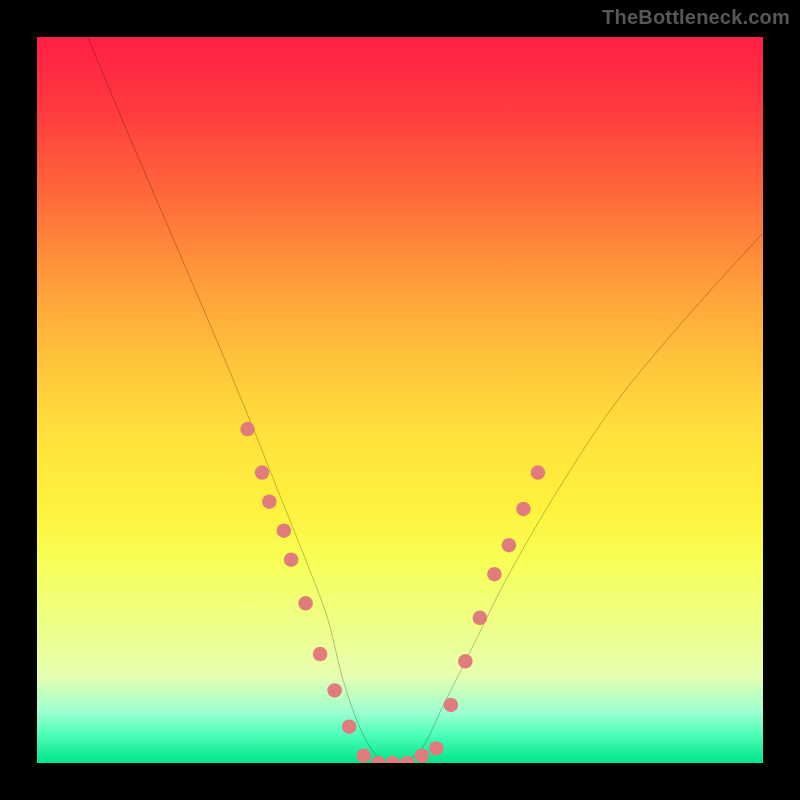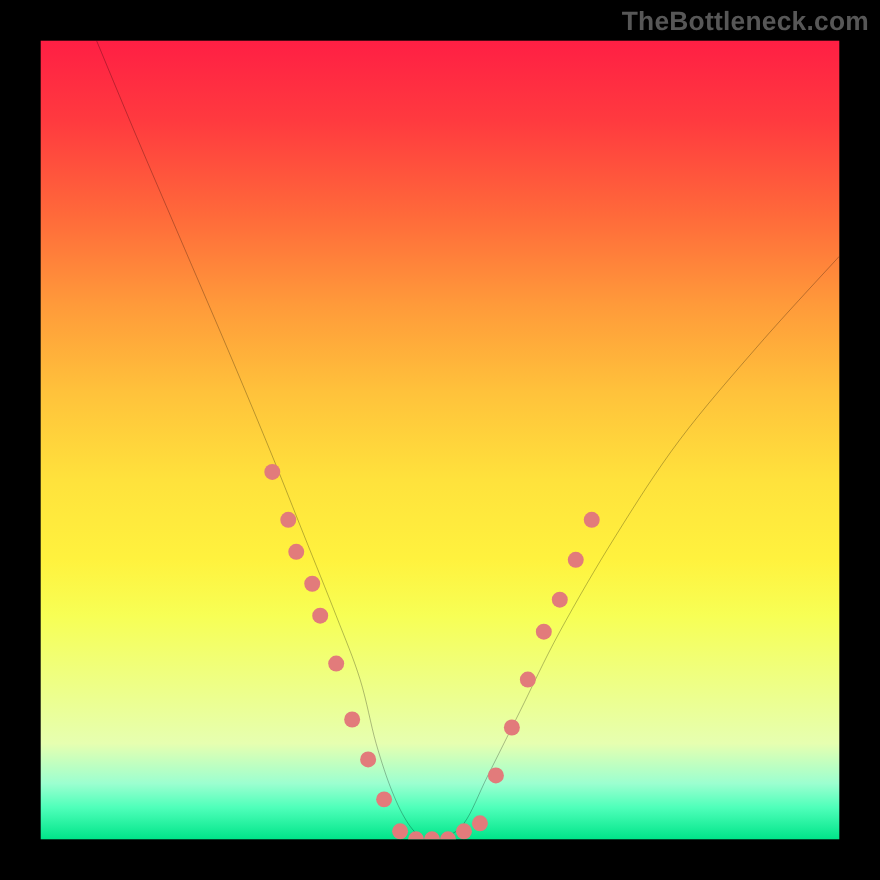--- a/index.html
+++ b/index.html
@@ -35,21 +35,21 @@
       #e6ffb0 88%,
       #9cffd0 93%,
       #4fffba 96%,
       #00e589 100%);
   }
   .watermark {
     position: absolute;
     top: 6px;
     right: 10px;
     color: #575757;
-    font-size: 24px;
+    font-size: 20px;
     font-weight: 600;
     letter-spacing: 0.2px;
     user-select: none;
   }
   svg.curve {
     position: absolute;
     left: 0;
     top: 0;
     width: 726px;
     height: 726px;

